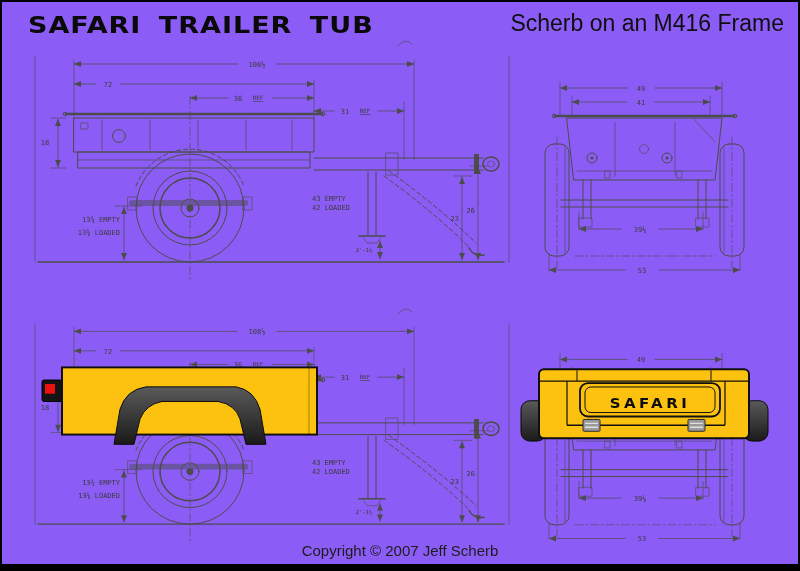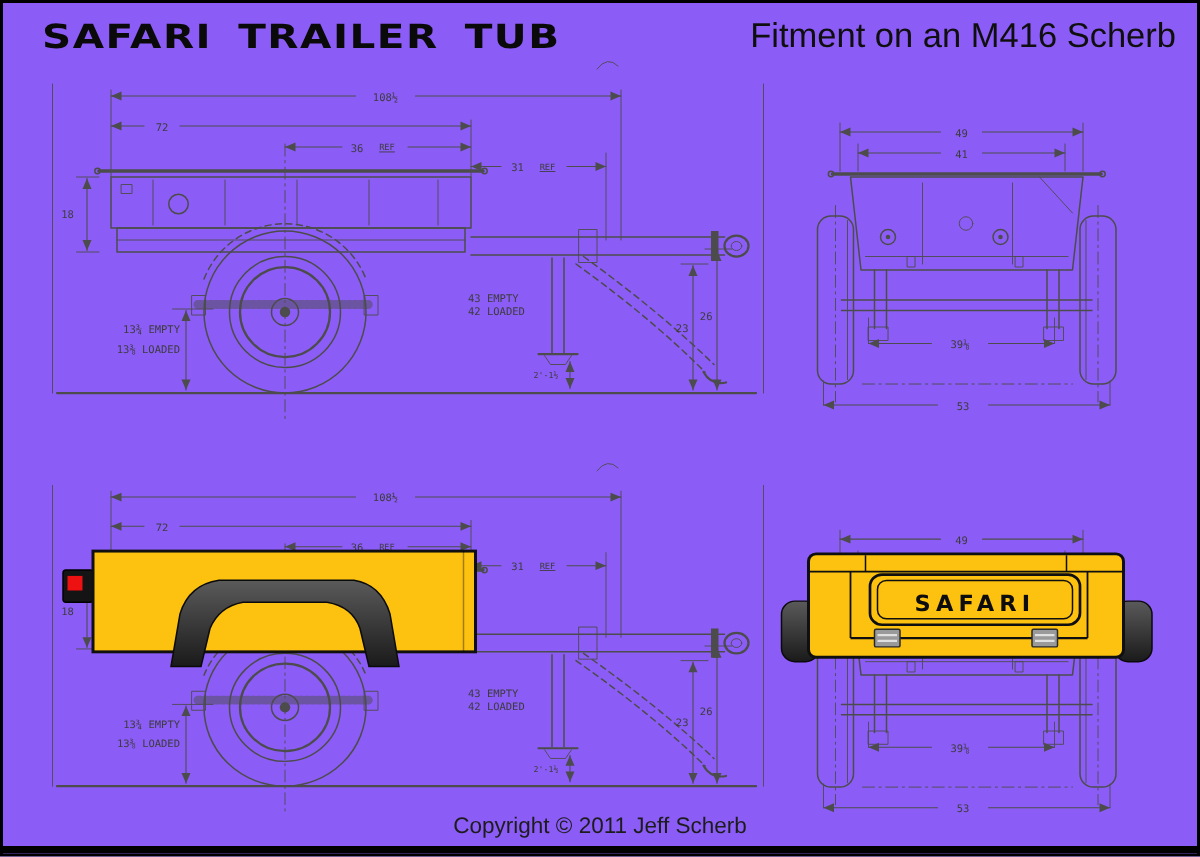--- a/index.html
+++ b/index.html
@@ -33,21 +33,21 @@
   g.base .small{font-size:5.5px}
   g.ov .logo{font-family:"DejaVu Sans",sans-serif;font-weight:bold;font-size:15px;
              letter-spacing:3.5px;fill:#0d0d0d;stroke:none;text-anchor:middle}
 </style>
 </head>
 <body>
 
 <div class="page">
 
   <div class="title">SAFARI TRAILER TUB</div>
-  <div class="subtitle">Fitment on an M416 Scherb</div>
+  <div class="subtitle">Scherb on an M416 Frame</div>
 
   <svg id="svgSideTop" width="480" height="265" viewBox="0 0 480 265" xmlns="http://www.w3.org/2000/svg" xmlns:xlink="http://www.w3.org/1999/xlink">
     <defs>
       <marker id="ah" viewBox="0 0 8 8" refX="7.5" refY="4" markerWidth="8" markerHeight="8" markerUnits="userSpaceOnUse" orient="auto-start-reverse">
         <path d="M0.5,1 L7.5,4 L0.5,7 Z" fill="#4c4c4c" stroke="none"></path>
       </marker>
       <linearGradient id="flareGrad" x1="0" y1="0" x2="0" y2="1">
         <stop offset="0" stop-color="#5a5a5a"></stop>
         <stop offset="1" stop-color="#1A1A1A"></stop>
       </linearGradient>
@@ -255,15 +255,15 @@
         <rect x="66" y="97" width="17" height="12" rx="1" fill="#9a9a9a" stroke="#2a2a2a" stroke-width="1"></rect>
         <path d="M68,101 H81 M68,105 H81" stroke="#e0e0e0" stroke-width="1.5" fill="none"></path>
       </g>
       <g>
         <rect x="171" y="97" width="17" height="12" rx="1" fill="#9a9a9a" stroke="#2a2a2a" stroke-width="1"></rect>
         <path d="M173,101 H186 M173,105 H186" stroke="#e0e0e0" stroke-width="1.5" fill="none"></path>
       </g>
     </g>
   </svg>
 
-  <div class="copyright">Copyright © 2011 Jeff Scherb</div>
+  <div class="copyright">Copyright © 2007 Jeff Scherb</div>
   <div class="bbar"></div>
 </div>
 
 </body></html>

